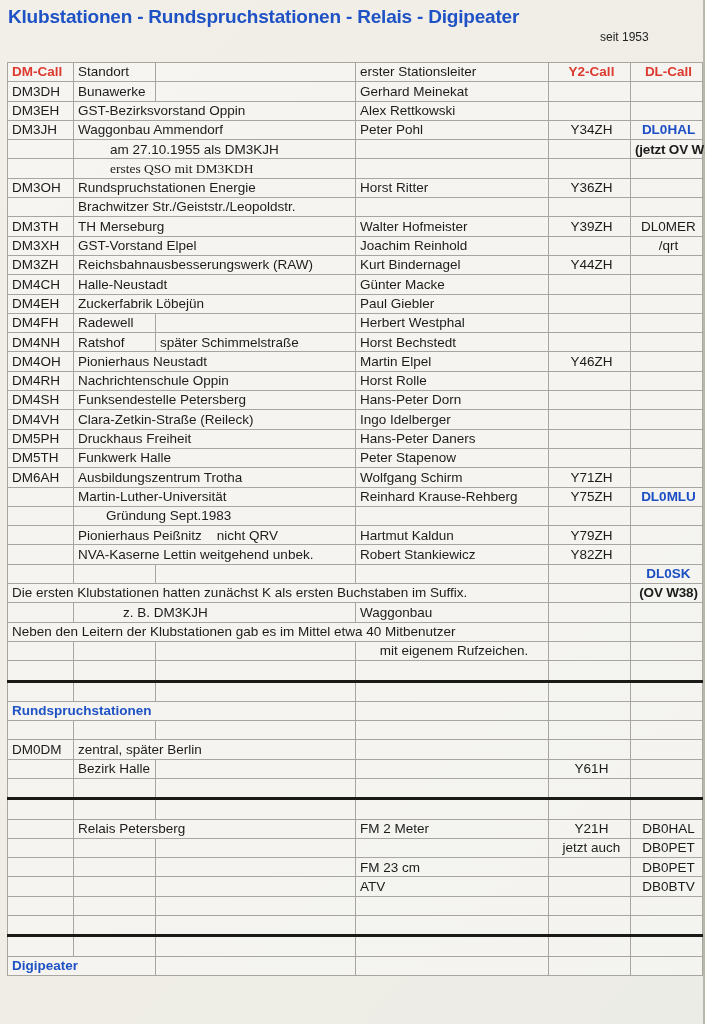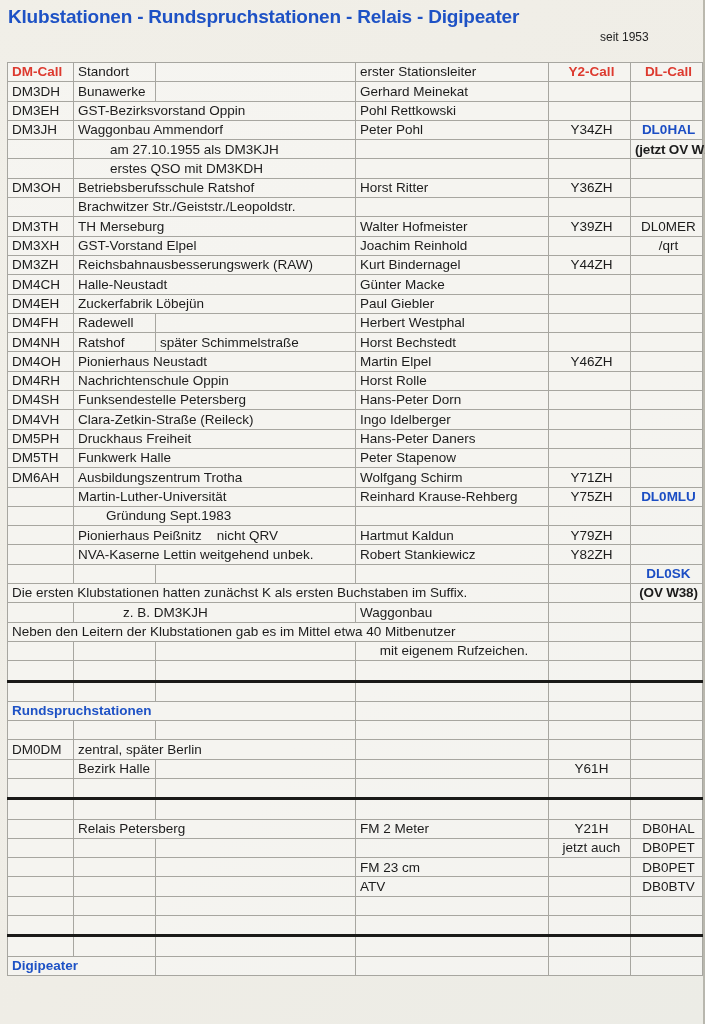--- a/index.html
+++ b/index.html
@@ -70,48 +70,48 @@
           <td class="dm">DM3DH</td>
           <td class="loc">Bunawerke</td>
           <td class="loc2"></td>
           <td class="leiter">Gerhard Meinekat</td>
           <td class="y2 center"></td>
           <td class="dl center"></td>
         </tr>
         <tr>
           <td class="dm">DM3EH</td>
           <td class="loc" colspan="2">GST-Bezirksvorstand Oppin</td>
-          <td class="leiter">Pohl Rettkowski</td>
+          <td class="leiter">Alex Rettkowski</td>
           <td class="y2 center"></td>
           <td class="dl center"></td>
         </tr>
         <tr>
           <td class="dm">DM3JH</td>
           <td class="loc" colspan="2">Waggonbau Ammendorf</td>
           <td class="leiter">Peter Pohl</td>
           <td class="y2 center">Y34ZH</td>
           <td class="dl center blue">DL0HAL</td>
         </tr>
         <tr>
           <td class="dm"></td>
           <td class="loc" colspan="2" style="padding-left: 36px;">am 27.10.1955 als DM3KJH</td>
           <td class="leiter"></td>
           <td class="y2 center"></td>
           <td class="dl note">(jetzt OV W19)</td>
         </tr>
         <tr>
           <td class="dm"></td>
-          <td class="loc" colspan="2" style="padding-left: 36px;">erstes QSO mit DM3KDH</td>
+          <td class="loc" colspan="2" style="padding-left: 36px; font-family: Liberation Serif, serif;">erstes QSO mit DM3KDH</td>
           <td class="leiter"></td>
           <td class="y2 center"></td>
           <td class="dl center"></td>
         </tr>
         <tr>
           <td class="dm">DM3OH</td>
-          <td class="loc" colspan="2">Betriebsberufsschule Ratshof</td>
+          <td class="loc" colspan="2">Rundspruchstationen Energie</td>
           <td class="leiter">Horst Ritter</td>
           <td class="y2 center">Y36ZH</td>
           <td class="dl center"></td>
         </tr>
         <tr>
           <td class="dm"></td>
           <td class="loc" colspan="2">Brachwitzer Str./Geiststr./Leopoldstr.</td>
           <td class="leiter"></td>
           <td class="y2 center"></td>
           <td class="dl center"></td>

